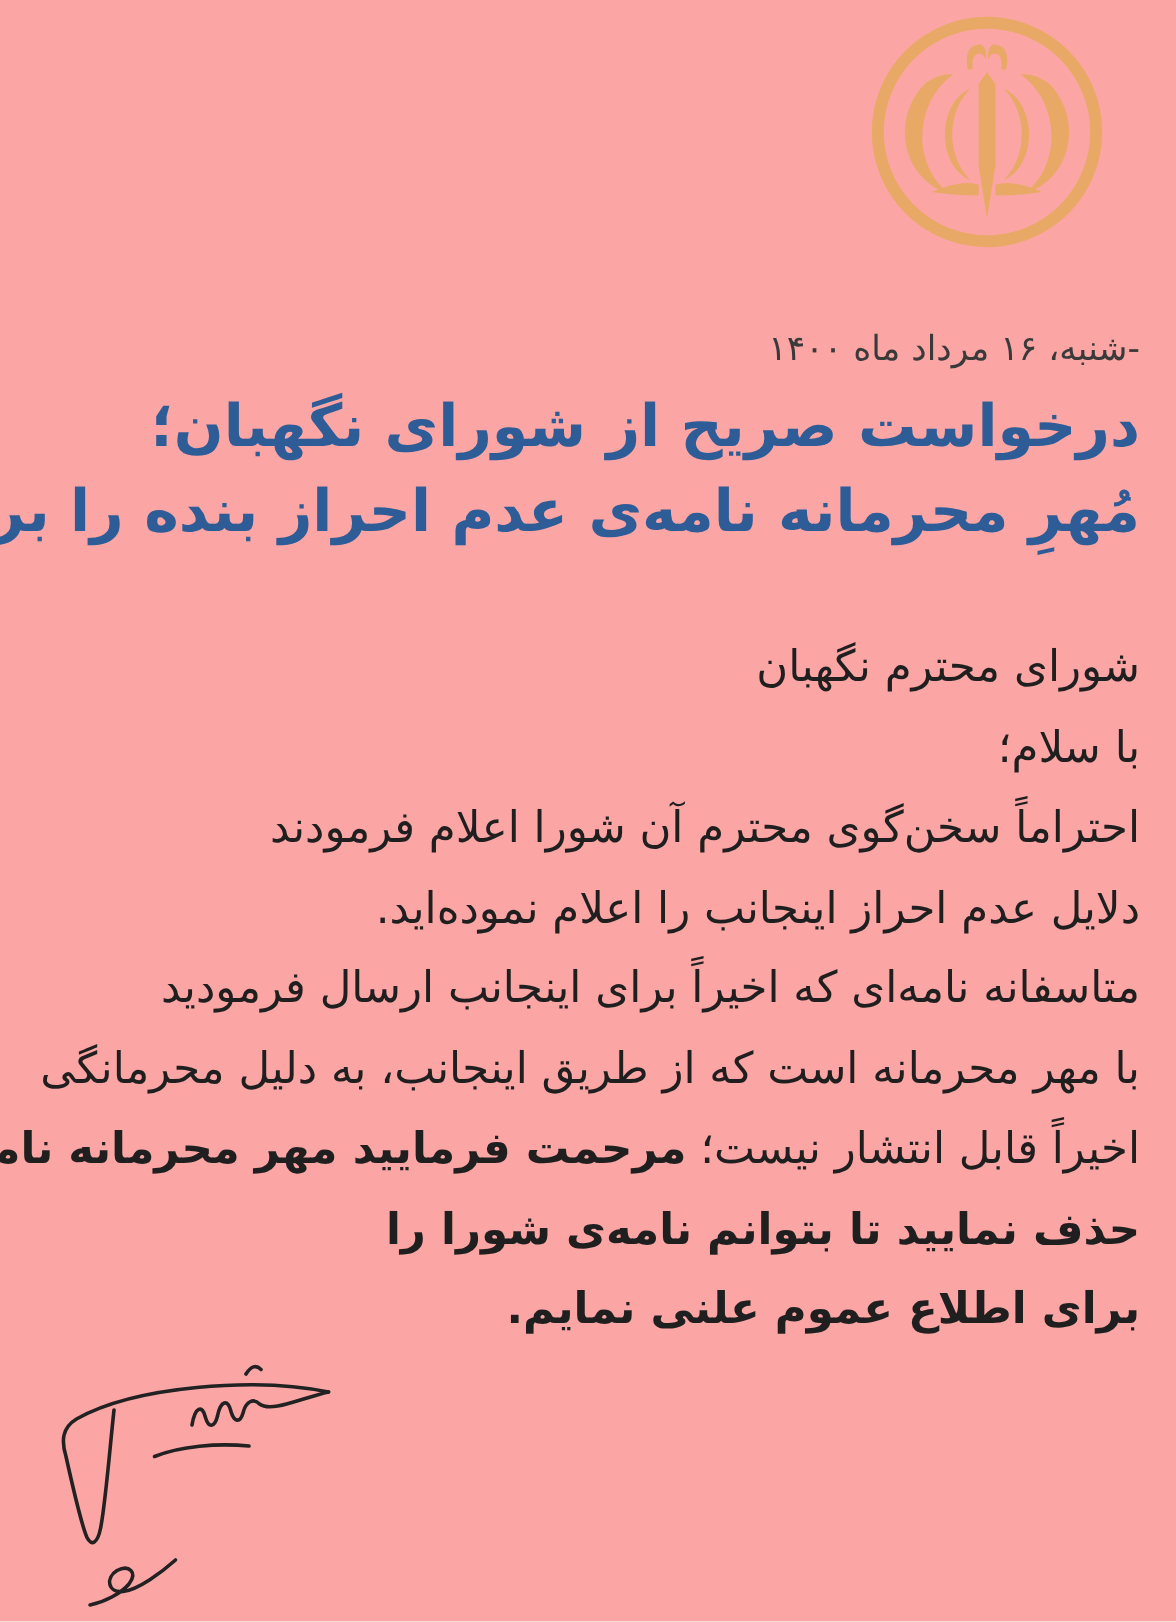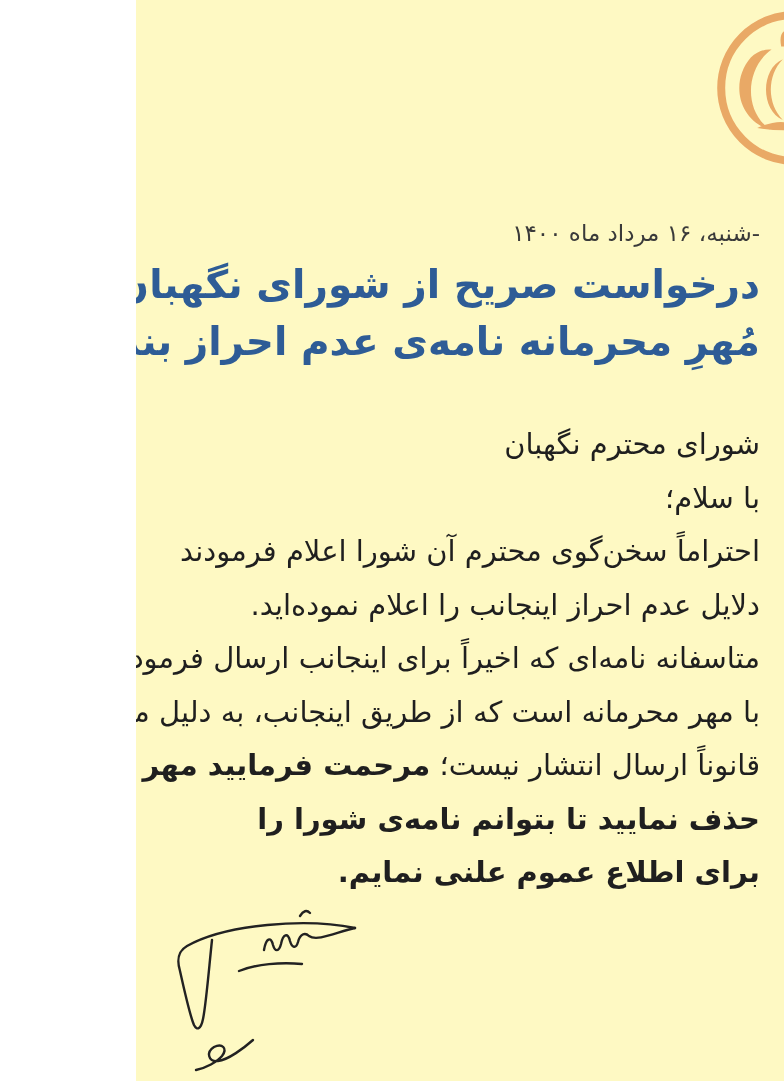--- a/index.html
+++ b/index.html
@@ -1,19 +1,19 @@
 <!DOCTYPE html>
 <html lang="fa" dir="rtl"><head>
 <meta charset="utf-8">
 <style>
   html,body{margin:0;padding:0;background:#ffffff;}
   .page{
     position:relative;
-    width:648px;height:1081px;
-    background:#fef9c3;
+    width:784px;height:1081px;
+    background:#fca5a5;
     overflow:hidden;
     direction:rtl;
     font-family:"DejaVu Sans", sans-serif;
   }
   .emblem{
     position:absolute;
     left:578px;top:8px;
     width:160px;height:160px;
   }
   .date-line{
@@ -92,21 +92,21 @@
     <div class="h-line">مُهرِ محرمانه نامه‌ی عدم احراز بنده را بردارید!</div>
   </div>
 
   <div class="body-text">
     <div class="body-line">شورای محترم نگهبان</div>
     <div class="body-line">با سلام؛</div>
     <div class="body-line">احتراماً سخن‌گوی محترم آن شورا اعلام فرمودند</div>
     <div class="body-line">دلایل عدم احراز اینجانب را اعلام نموده‌اید.</div>
     <div class="body-line">متاسفانه نامه‌ای که اخیراً برای اینجانب ارسال فرمودید</div>
     <div class="body-line">با مهر محرمانه است که از طریق اینجانب، به دلیل محرمانگی</div>
-    <div class="body-line"><span>قانوناً ارسال انتشار نیست؛ </span><span class="bold">مرحمت فرمایید مهر محرمانه نامه را</span></div>
+    <div class="body-line"><span>اخیراً قابل انتشار نیست؛ </span><span class="bold">مرحمت فرمایید مهر محرمانه نامه را</span></div>
     <div class="body-line bold-line">حذف نمایید تا بتوانم نامه‌ی شورا را</div>
     <div class="body-line bold-line">برای اطلاع عموم علنی نمایم.</div>
   </div>
 
   <div class="signature-block">
 
     <svg class="signature-ink" viewBox="0 0 260 183" width="260" height="183" aria-hidden="true">
       <g fill="none" stroke="#222222" stroke-width="2.4" stroke-linecap="round" stroke-linejoin="round">
 
         <path d="M199,30 C150,20 70,26 31,48 C21,54 21,63 24,73 C28,91 34,118 38,127 C41,133 45,131 47,121 C50,107 53,70 56,42"></path>

